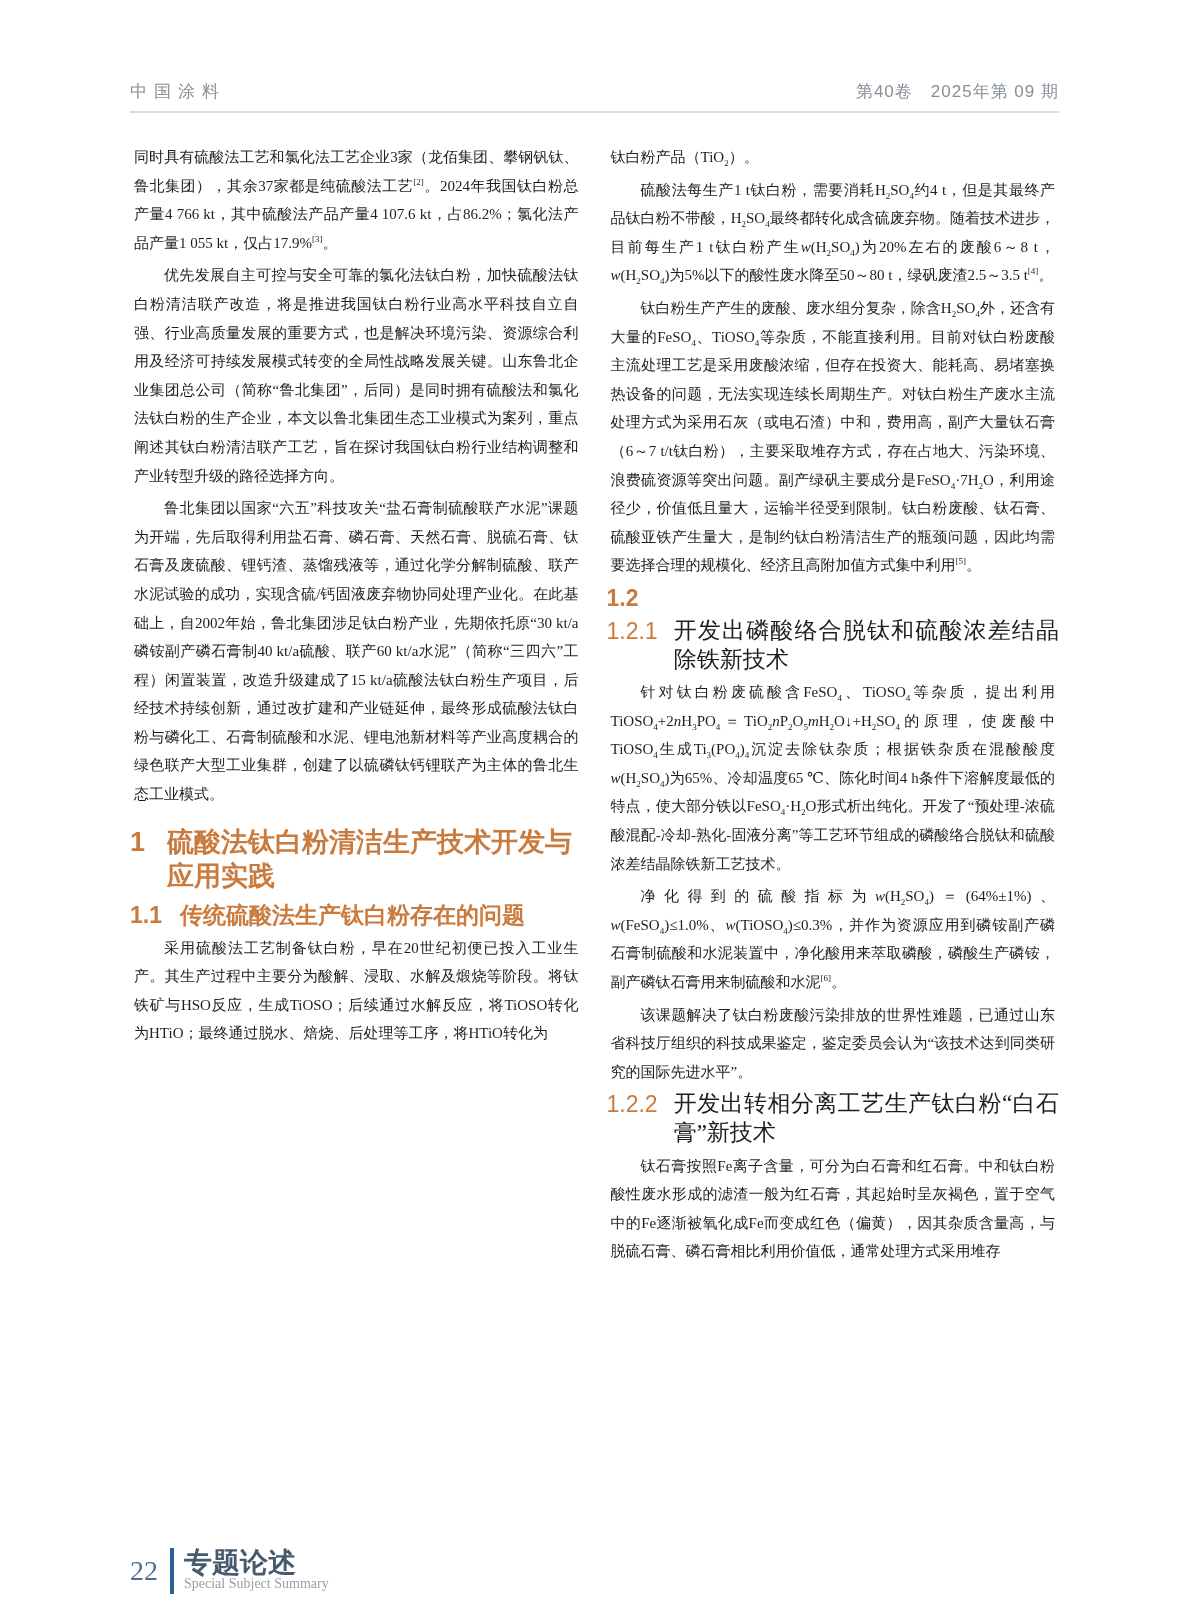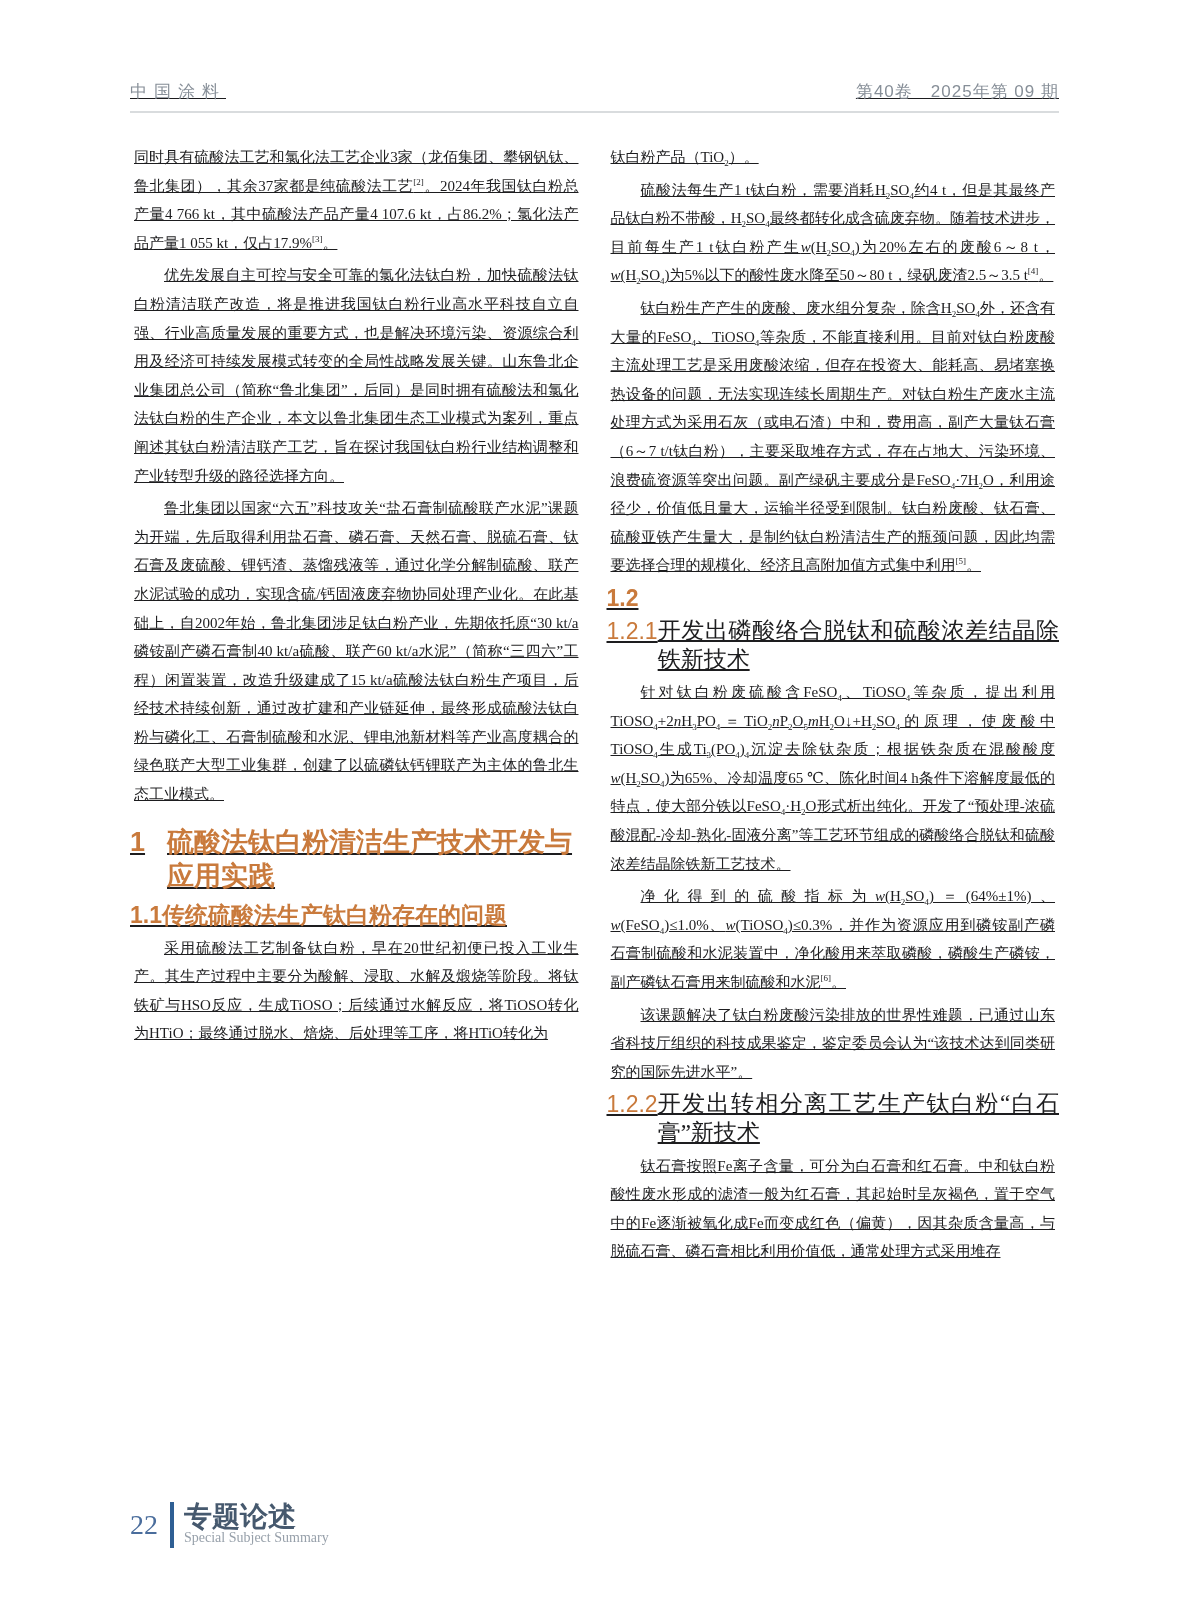--- a/index.html
+++ b/index.html
@@ -5,21 +5,20 @@
   html,body{margin:0;padding:0;background:#ffffff;}
   .page{
     position:relative;
     width:1187px;height:1600px;
     background:#ffffff;
     box-sizing:border-box;
     padding:80px 128px 12px 130px;
     font-family:"Liberation Serif","DejaVu Serif",serif;
     color:#1d1d1f;
     overflow:hidden;
-    text-decoration:underline;
   }
   
   .runhead{
     display:flex;justify-content:space-between;align-items:flex-end;
     font-family:"Liberation Sans","DejaVu Sans",sans-serif;
     color:#878f98;font-size:17px;
     padding-bottom:8px;border-bottom:2px solid #d9dcde;
   }
   .runhead .journal{letter-spacing:7px;}
   .runhead .issue{letter-spacing:1px;}
@@ -38,40 +37,40 @@
   
   .h1{
     display:flex;gap:22px;
     font-family:"Liberation Sans","DejaVu Sans",sans-serif;
     font-weight:bold;color:#c97a3c;
     font-size:27px;line-height:34px;
     margin:16px 0 8px 0;
   }
   .h1 .num{flex:0 0 auto;}
   .h2{
-    display:flex;
+    display:flex;gap:18px;
     font-family:"Liberation Sans","DejaVu Sans",sans-serif;
     font-weight:bold;color:#c97a3c;
     font-size:23px;line-height:29px;
     margin:4px 0 4px 0;
   }
   .h3{
-    display:flex;
+    display:flex;gap:16px;
     font-size:23px;line-height:28.6px;
     margin:2px 0 2px 0;
   }
   .h3 .num{
     flex:0 0 auto;
     font-family:"Liberation Sans","DejaVu Sans",sans-serif;
     color:#c97a3c;
   }
   .h3 .ttl{color:#1d1d1f;text-align:justify;}
   
   .pagefoot{
-    position:absolute;left:130px;top:1502px;
+    position:absolute;left:130px;top:1548px;
     display:flex;align-items:center;
   }
   .pagefoot .pageno{
     font-family:"Liberation Serif","DejaVu Serif",serif;
     font-size:28px;color:#4a6d9c;
     margin-right:12px;
   }
   .pagefoot .bar{
     width:4px;height:46px;background:#2e5f94;margin-right:10px;
   }

